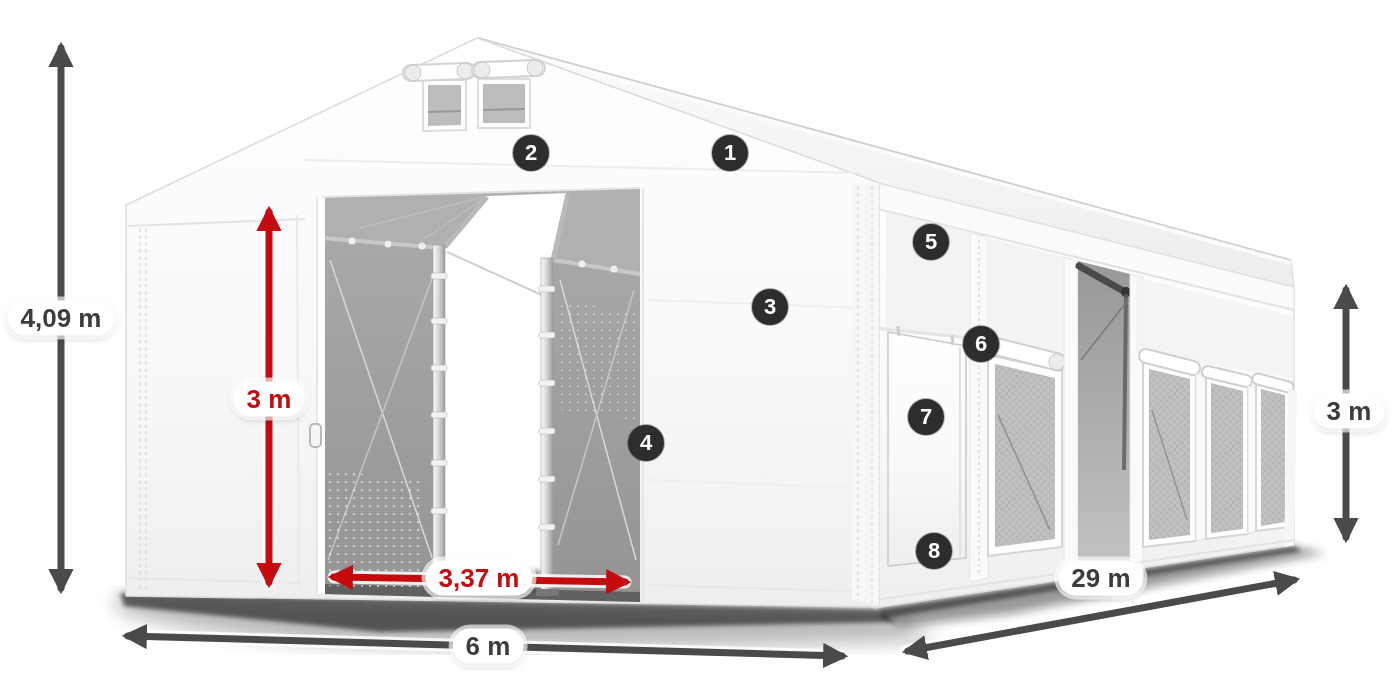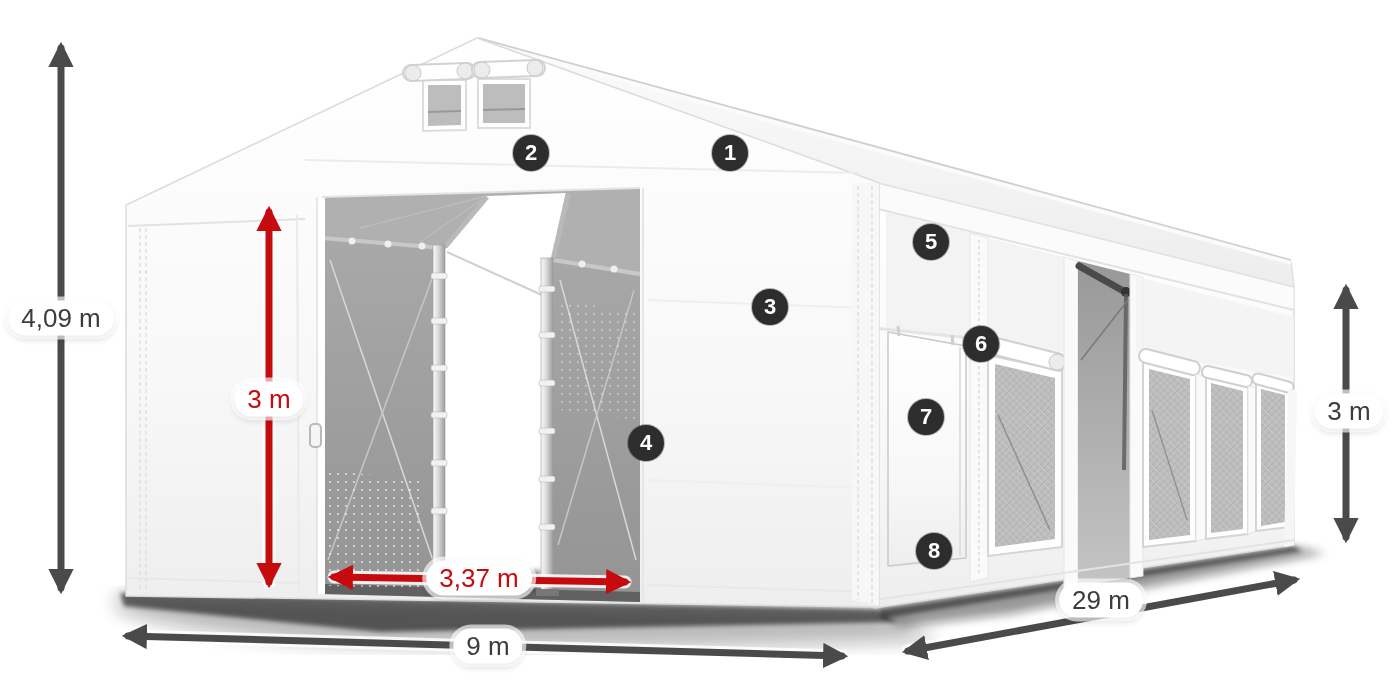--- a/index.html
+++ b/index.html
@@ -1,27 +1,27 @@
 <!DOCTYPE html>
 <html><head>
 <meta charset="utf-8">
 <style>
   html,body{margin:0;padding:0;background:#ffffff;}
   .stage{position:relative;width:1400px;height:700px;background:#ffffff;overflow:hidden;
          font-family:"Liberation Sans",sans-serif;}
   .stage svg{position:absolute;left:0;top:0;}
   .pill{position:absolute;transform:translate(-50%,-50%);background:#ffffff;border-radius:20px;
-        padding:2px 13px;font-weight:400;font-size:26px;color:#3c3c3c;white-space:nowrap;
+        padding:2px 13px;font-weight:700;font-size:26px;color:#3c3c3c;white-space:nowrap;
         box-shadow:0 0 0 4px rgba(255,255,255,.65), 0 3px 7px rgba(0,0,0,.22);z-index:5;}
   .pill.red{color:#c50b0e;}
   #pill-total-height{left:61px;top:318px;}
   #pill-door-height{left:269px;top:399px;}
   #pill-door-width{left:479px;top:578px;}
   #pill-width{left:488px;top:646px;}
-  #pill-length{left:1101px;top:600px;}
+  #pill-length{left:1101px;top:578px;}
   #pill-side-height{left:1349px;top:411px;}
   .marker{position:absolute;width:36px;height:36px;margin:-18px 0 0 -18px;border-radius:50%;
           background:#2d2d2d;color:#ffffff;display:flex;align-items:center;justify-content:center;
           font-weight:700;font-size:22px;z-index:4;box-shadow:0 0 0 1px rgba(45,45,45,.35);}
   .m1{left:730px;top:153px;} .m2{left:531px;top:153px;} .m3{left:770px;top:307px;}
   .m4{left:646px;top:443px;} .m5{left:931px;top:242px;} .m6{left:981px;top:344px;}
   .m7{left:926px;top:417px;} .m8{left:934px;top:551px;}
 </style>
 </head>
 <body>
@@ -264,21 +264,21 @@
     <line x1="128" y1="636" x2="842" y2="656" stroke="#4a4a4a" stroke-width="7" marker-start="url(#ahGray)" marker-end="url(#ahGray)"></line>
     <line x1="908" y1="651" x2="1294" y2="580" stroke="#4a4a4a" stroke-width="7" marker-start="url(#ahGray)" marker-end="url(#ahGray)"></line>
     <line x1="269" y1="212" x2="269" y2="582" stroke="#c50b0e" stroke-width="7" marker-start="url(#ahRed)" marker-end="url(#ahRed)"></line>
     <line x1="334" y1="577" x2="625" y2="582" stroke="#c50b0e" stroke-width="7" marker-start="url(#ahRed)" marker-end="url(#ahRed)"></line>
   </g>
 </svg>
 
 <div class="pill" id="pill-total-height">4,09 m</div>
 <div class="pill red" id="pill-door-height">3 m</div>
 <div class="pill red" id="pill-door-width">3,37 m</div>
-<div class="pill" id="pill-width">9 m</div>
+<div class="pill" id="pill-width">6 m</div>
 <div class="pill" id="pill-length">29 m</div>
 <div class="pill" id="pill-side-height">3 m</div>
 
 <div class="marker m1">1</div>
 <div class="marker m2">2</div>
 <div class="marker m3">3</div>
 <div class="marker m4">4</div>
 <div class="marker m5">5</div>
 <div class="marker m6">6</div>
 <div class="marker m7">7</div>

